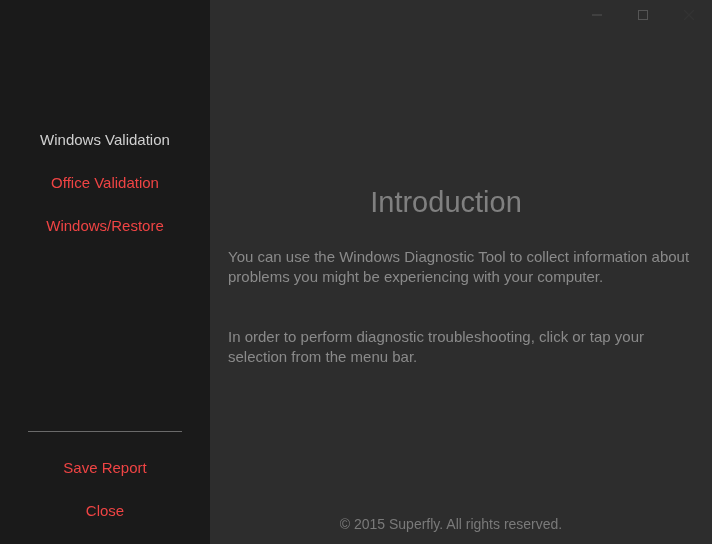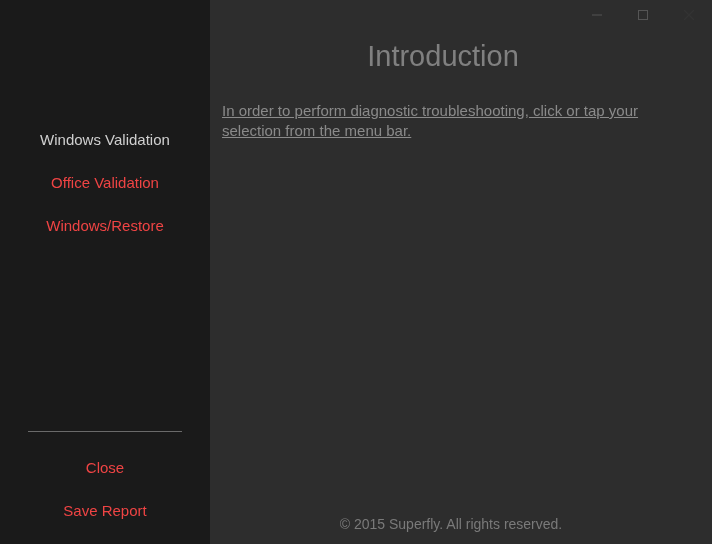--- a/index.html
+++ b/index.html
@@ -58,63 +58,64 @@
   .win-btn {
     width: 46px;
     height: 30px;
     display: flex;
     align-items: center;
     justify-content: center;
     cursor: pointer;
   }
   .win-btn svg { display: block; }
   .content {
-    padding: 10px 18px 0 12px;
+    padding: 10px 18px 0 18px;
     flex: 1;
     display: flex;
     flex-direction: column;
+    justify-content: center;
   }
   .page-title {
     font-size: 29px;
     font-weight: 300;
     color: #808080;
     text-align: center;
     margin-left: -30px;
     margin-bottom: 28px;
   }
   .para {
     font-size: 15px;
     line-height: 20px;
     color: #8a8a8a;
     margin-bottom: 40px;
     max-width: 490px;
   }
-  .para:last-of-type { margin-bottom: 4px; text-decoration: underline; }
+  .para:last-of-type { margin-bottom: 4px; }
   .footer {
     margin-top: auto;
     text-align: center;
     font-size: 14px;
     color: #7a7a7a;
     padding: 0 20px 12px 0;
   }
 </style>
 </head>
 <body>
 
 <div class="window">
 
   <div class="sidebar">
     <div class="sidebar-item active">Windows Validation</div>
     <div class="sidebar-item">Office Validation</div>
     <div class="sidebar-item">Windows/Restore</div>
 
     <div class="sidebar-bottom">
       <div class="sidebar-divider"></div>
+      <div class="sidebar-item">Save Report</div>
       <div class="sidebar-item">Close</div>
-      <div class="sidebar-item">Save Report</div>
     </div>
   </div>
 
   <div class="main">
     <div class="titlebar">
       <div class="win-btn">
         <svg width="10" height="10" viewBox="0 0 10 10">
             <line x1="0" y1="5" x2="10" y2="5" stroke="#555" stroke-width="1"></line>
           </svg>
       </div>
@@ -126,19 +127,20 @@
       <div class="win-btn">
         <svg width="10" height="10" viewBox="0 0 10 10">
             <line x1="0" y1="0" x2="10" y2="10" stroke="#333" stroke-width="1.4"></line>
             <line x1="10" y1="0" x2="0" y2="10" stroke="#333" stroke-width="1.4"></line>
           </svg>
       </div>
     </div>
 
     <div class="content">
       <div class="page-title">Introduction</div>
+      <div class="para">You can use the Windows Diagnostic Tool to collect information about problems you might be experiencing with your computer.</div>
       <div class="para">In order to perform diagnostic troubleshooting, click or tap your selection from the menu bar.</div>
     </div>
 
     <div class="footer">© 2015 Superfly. All rights reserved.</div>
   </div>
 
 </div>
 
 </body></html>

